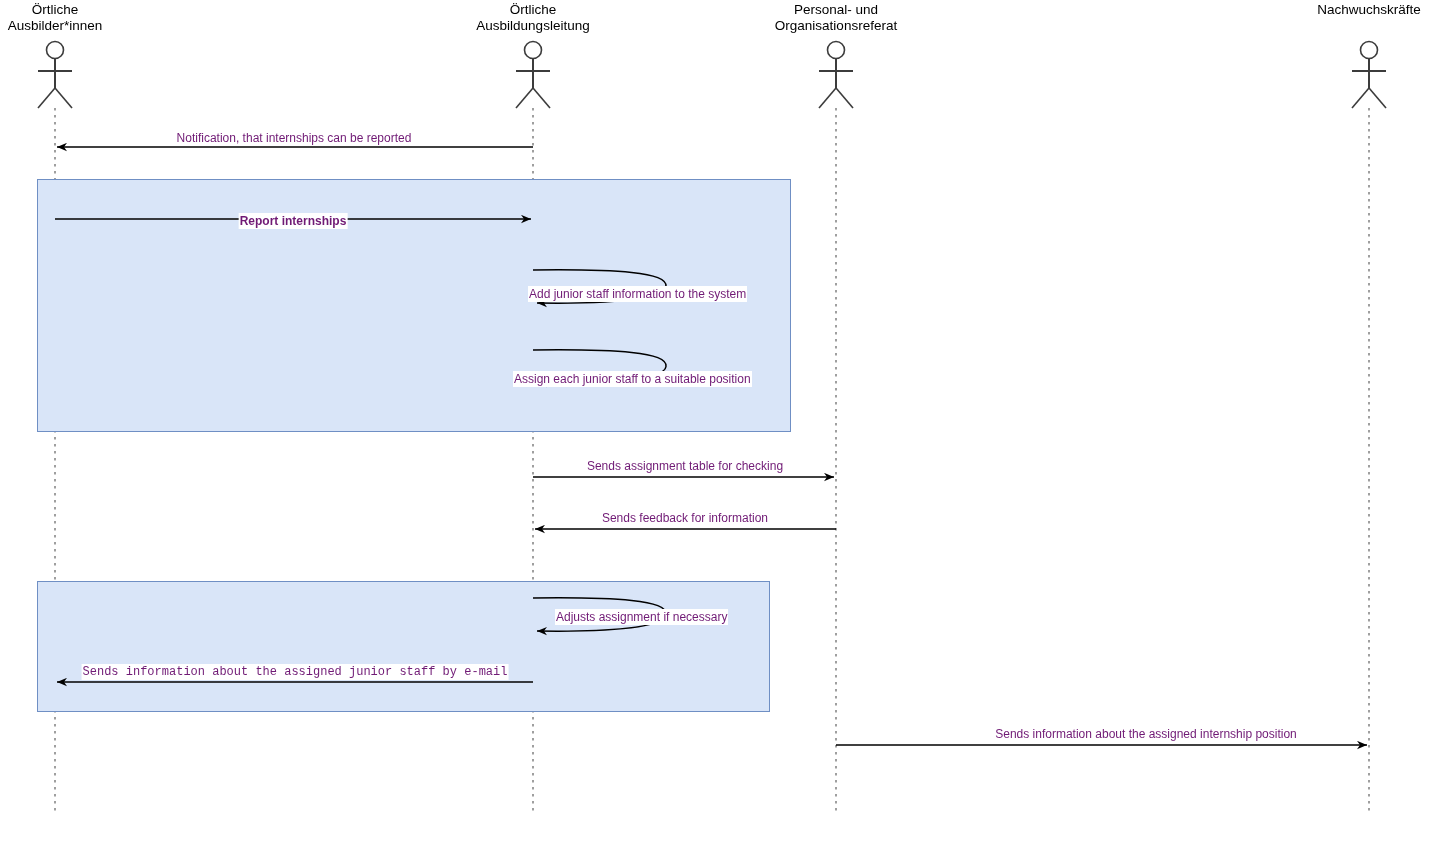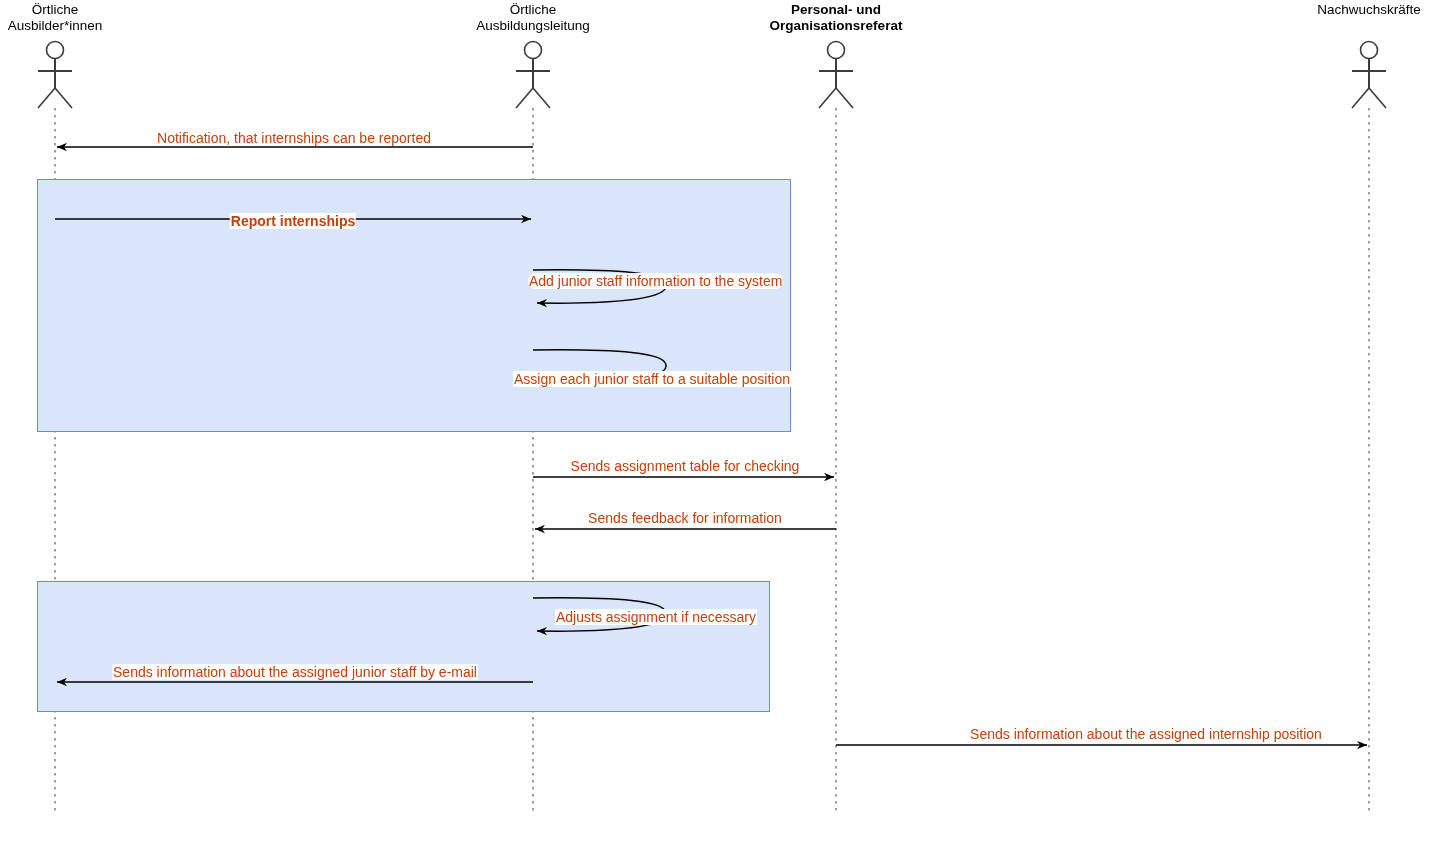--- a/index.html
+++ b/index.html
@@ -28,23 +28,23 @@
     position: absolute;
     text-align: center;
     font-size: 13.5px;
     line-height: 16px;
     color: #000000;
     white-space: pre-line;
     transform: translateX(-50%);
   }
   .msg-label {
     position: absolute;
-    font-size: 14px;
+    font-size: 12px;
     line-height: 16px;
-    color: #c2410c;
+    color: #701a75;
     background: #ffffff;
     white-space: nowrap;
     padding: 0 1px;
   }
   .msg-label.center {
     transform: translateX(-50%);
   }
 </style>
 </head>
 <body>
@@ -106,28 +106,28 @@
         <path d="M 533 598 C 616.7 597 668 600 666 614.5 C 664 628 607.25 632 537 631" fill="none" stroke="#000000" stroke-width="1.5" marker-end="url(#arrowhead-open)"></path>
         <line x1="533" y1="682" x2="57" y2="682" stroke="#000000" stroke-width="1.4" marker-end="url(#arrowhead-open)"></line>
         <line x1="836" y1="745" x2="1367" y2="745" stroke="#000000" stroke-width="1.4" marker-end="url(#arrowhead-open)"></line>
       </g>
   </svg>
   <div id="actor-labels">
       <div class="actor-label" style="left: 55px; top: 2px; width: 260px; margin-left: 0px;">Örtliche
 Ausbilder*innen</div>
       <div class="actor-label" style="left: 533px; top: 2px; width: 260px; margin-left: 0px;">Örtliche
 Ausbildungsleitung</div>
-      <div class="actor-label" style="left: 836px; top: 2px; width: 260px; margin-left: 0px; font-weight: bold;">Personal- und
+      <div class="actor-label" style="left: 836px; top: 2px; width: 260px; margin-left: 0px;">Personal- und
 Organisationsreferat</div>
       <div class="actor-label" style="left: 1369px; top: 2px; width: 260px; margin-left: 0px;">Nachwuchskräfte</div>
     </div>
   <div id="message-labels">
       <div class="msg-label center" style="left: 294px; top: 130px;">Notification, that internships can be reported</div>
       <div class="msg-label center" style="left: 293px; top: 213px; font-weight: bold;">Report internships</div>
-      <div class="msg-label" style="left: 528px; top: 273px; border-radius: 7px;">Add junior staff information to the system</div>
+      <div class="msg-label" style="left: 528px; top: 286px;">Add junior staff information to the system</div>
       <div class="msg-label" style="left: 513px; top: 361px; margin-top: 10px;">Assign each junior staff to a suitable position</div>
       <div class="msg-label center" style="left: 685px; top: 458px;">Sends assignment table for checking</div>
       <div class="msg-label center" style="left: 685px; top: 510px;">Sends feedback for information</div>
       <div class="msg-label" style="left: 555px; top: 609px;">Adjusts assignment if necessary</div>
-      <div class="msg-label center" style="left: 295px; top: 664px;">Sends information about the assigned junior staff by e-mail</div>
+      <div class="msg-label center" style="left: 295px; top: 664px; font-family: Liberation Mono, monospace;">Sends information about the assigned junior staff by e-mail</div>
       <div class="msg-label center" style="left: 1146px; top: 726px;">Sends information about the assigned internship position</div>
     </div>
 </div>
 
 </body></html>

